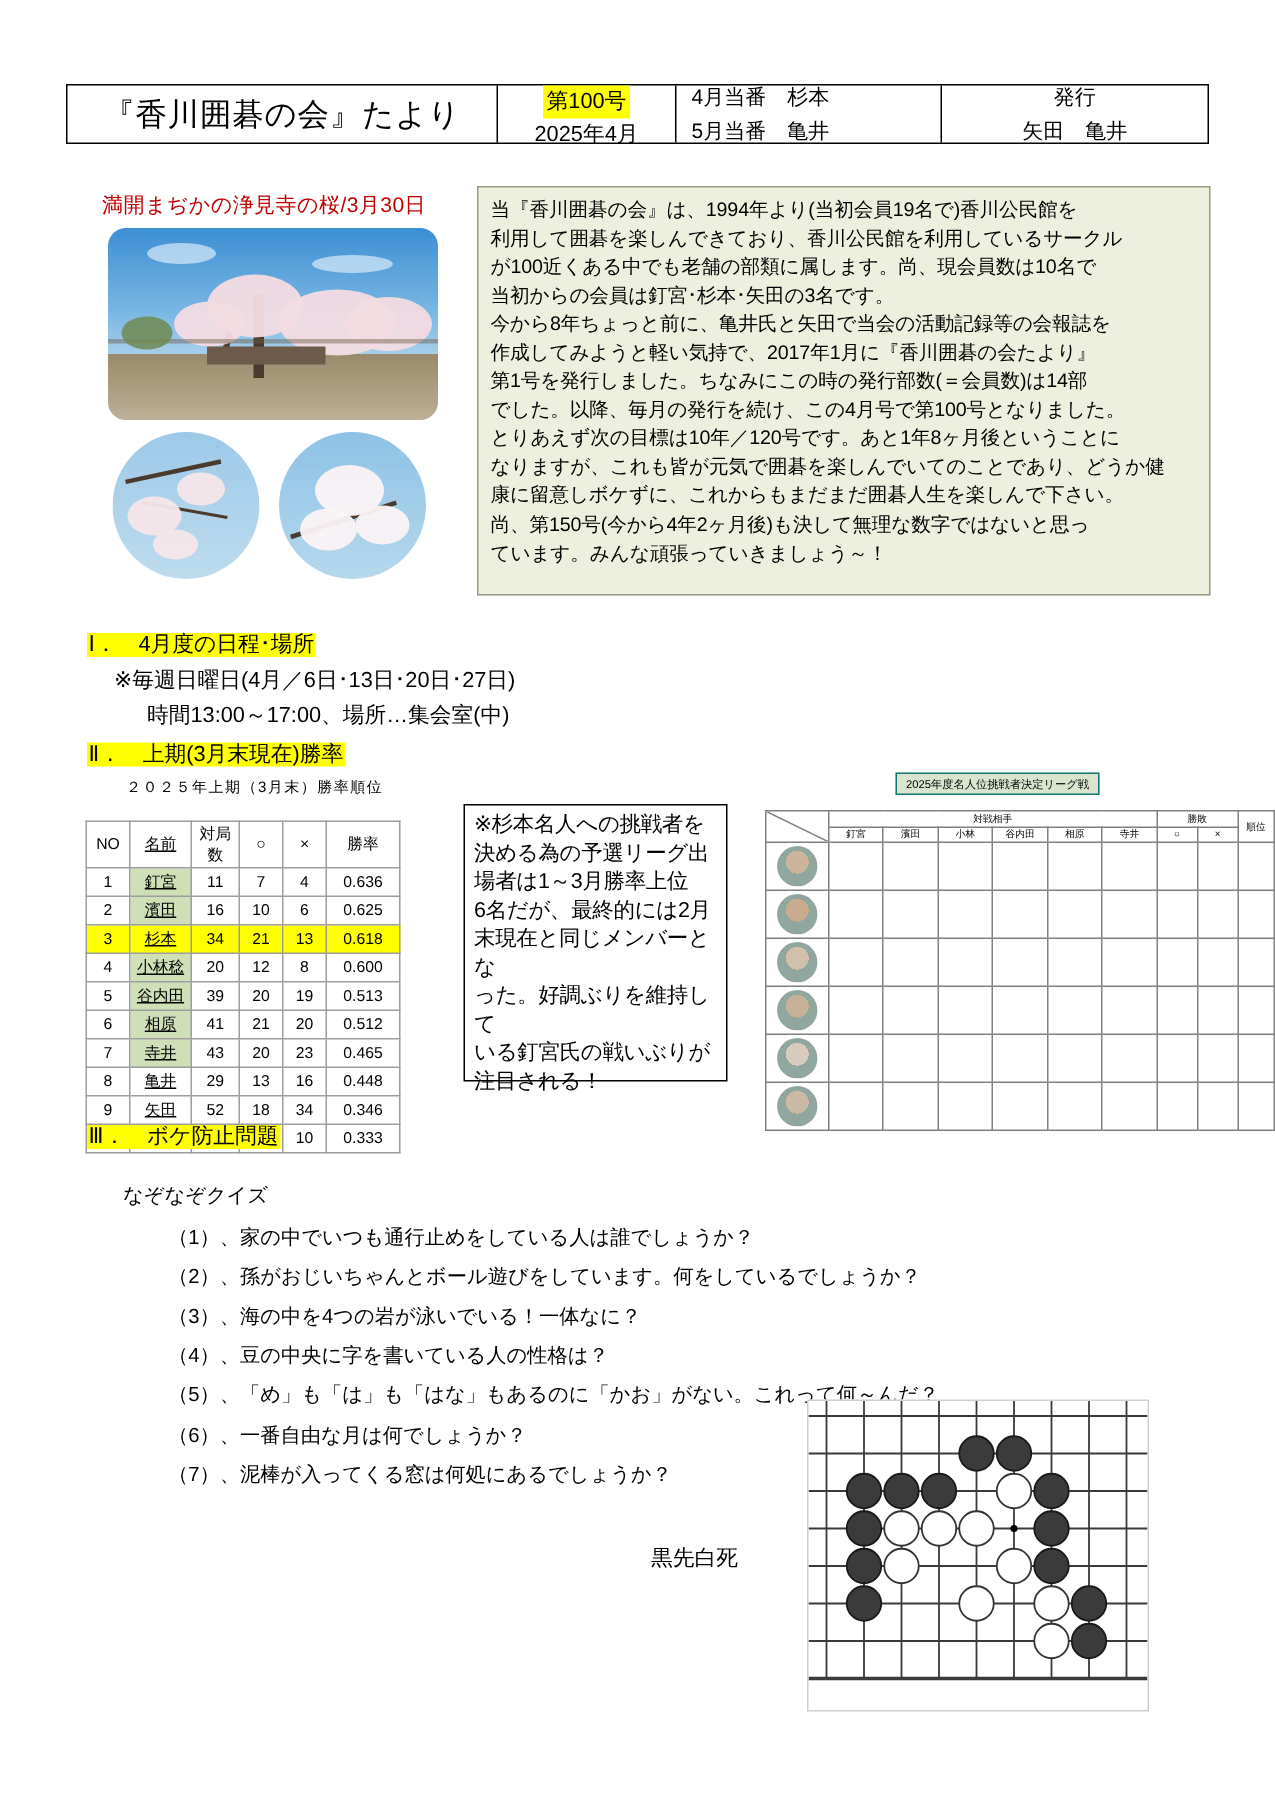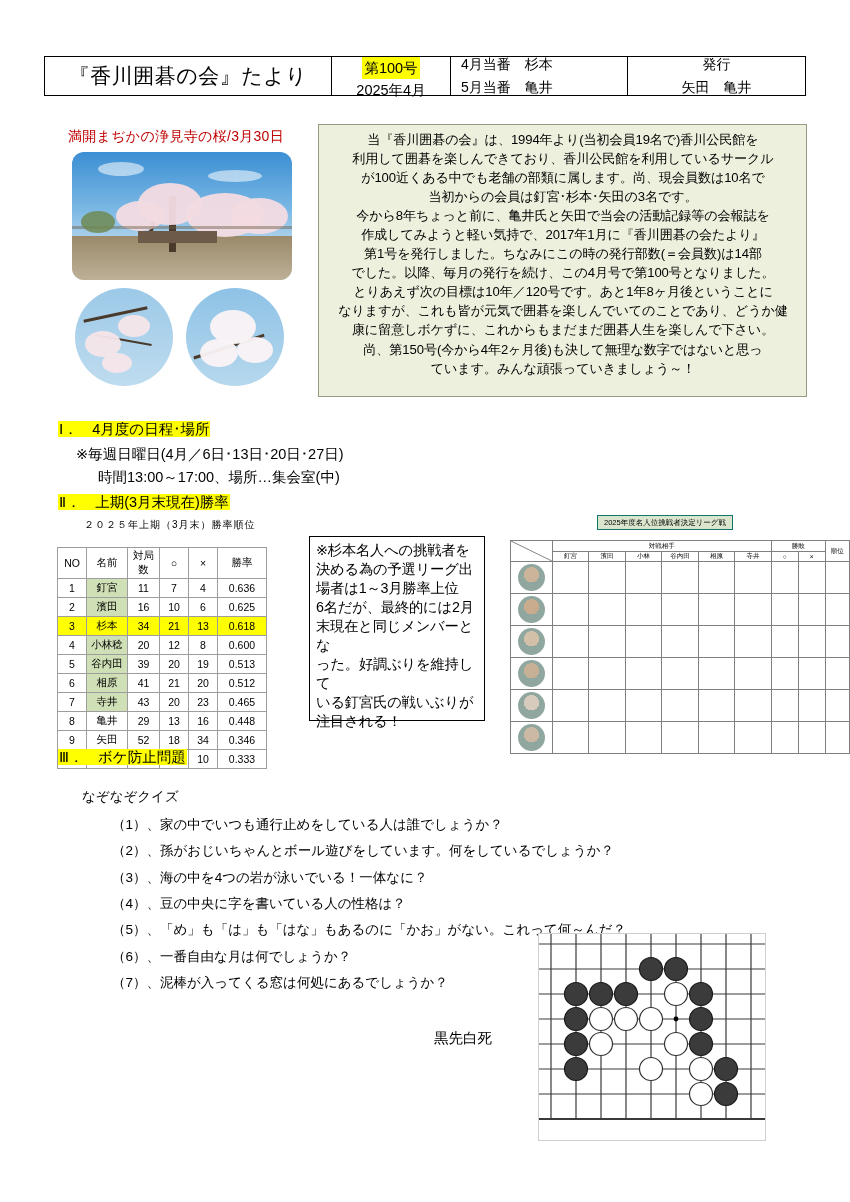--- a/index.html
+++ b/index.html
@@ -60,21 +60,21 @@
   .photo-sm.b{left:186px;}
 
   
   .article{
     position:absolute;left:318px;top:124px;width:489px;height:273px;
     background:#eef0de;border:1px solid #9a9a82;
     box-sizing:border-box;padding:5px 7px 0 8px;
     font-size:13.1px;line-height:1.455;
     letter-spacing:-0.1px;
   }
-  .article p{margin:0;text-align:center;}
+  .article p{margin:0;}
 
   
   .sec-head{
     position:absolute;font-size:14.5px;
   }
   .sec-head .hl{background:#ffff00;padding:0 1px;}
   #sec1{left:58px;top:420px;}
   #sec2{left:58px;top:493px;}
   #sec3{left:58px;top:748px;}
 
@@ -89,21 +89,21 @@
   }
   table.wr td,table.wr th{
     border:1px solid #9d9d9d;
     text-align:center;
     padding:1px 0;
     height:16px;
     font-weight:normal;
   }
   table.wr th{font-size:10.5px;}
   .c-no{width:28px;}
-  .c-name{width:40px;}
+  .c-name{width:40px;text-decoration:underline;}
   .c-games{width:31px;}
   .c-win{width:28px;}
   .c-lose{width:28px;}
   .c-rate{width:48px;}
   .green{background:#cfdfb6;}
   .yellow{background:#ffff00;}
 
   
   .note{
     position:absolute;left:309px;top:536px;width:176px;height:185px;

